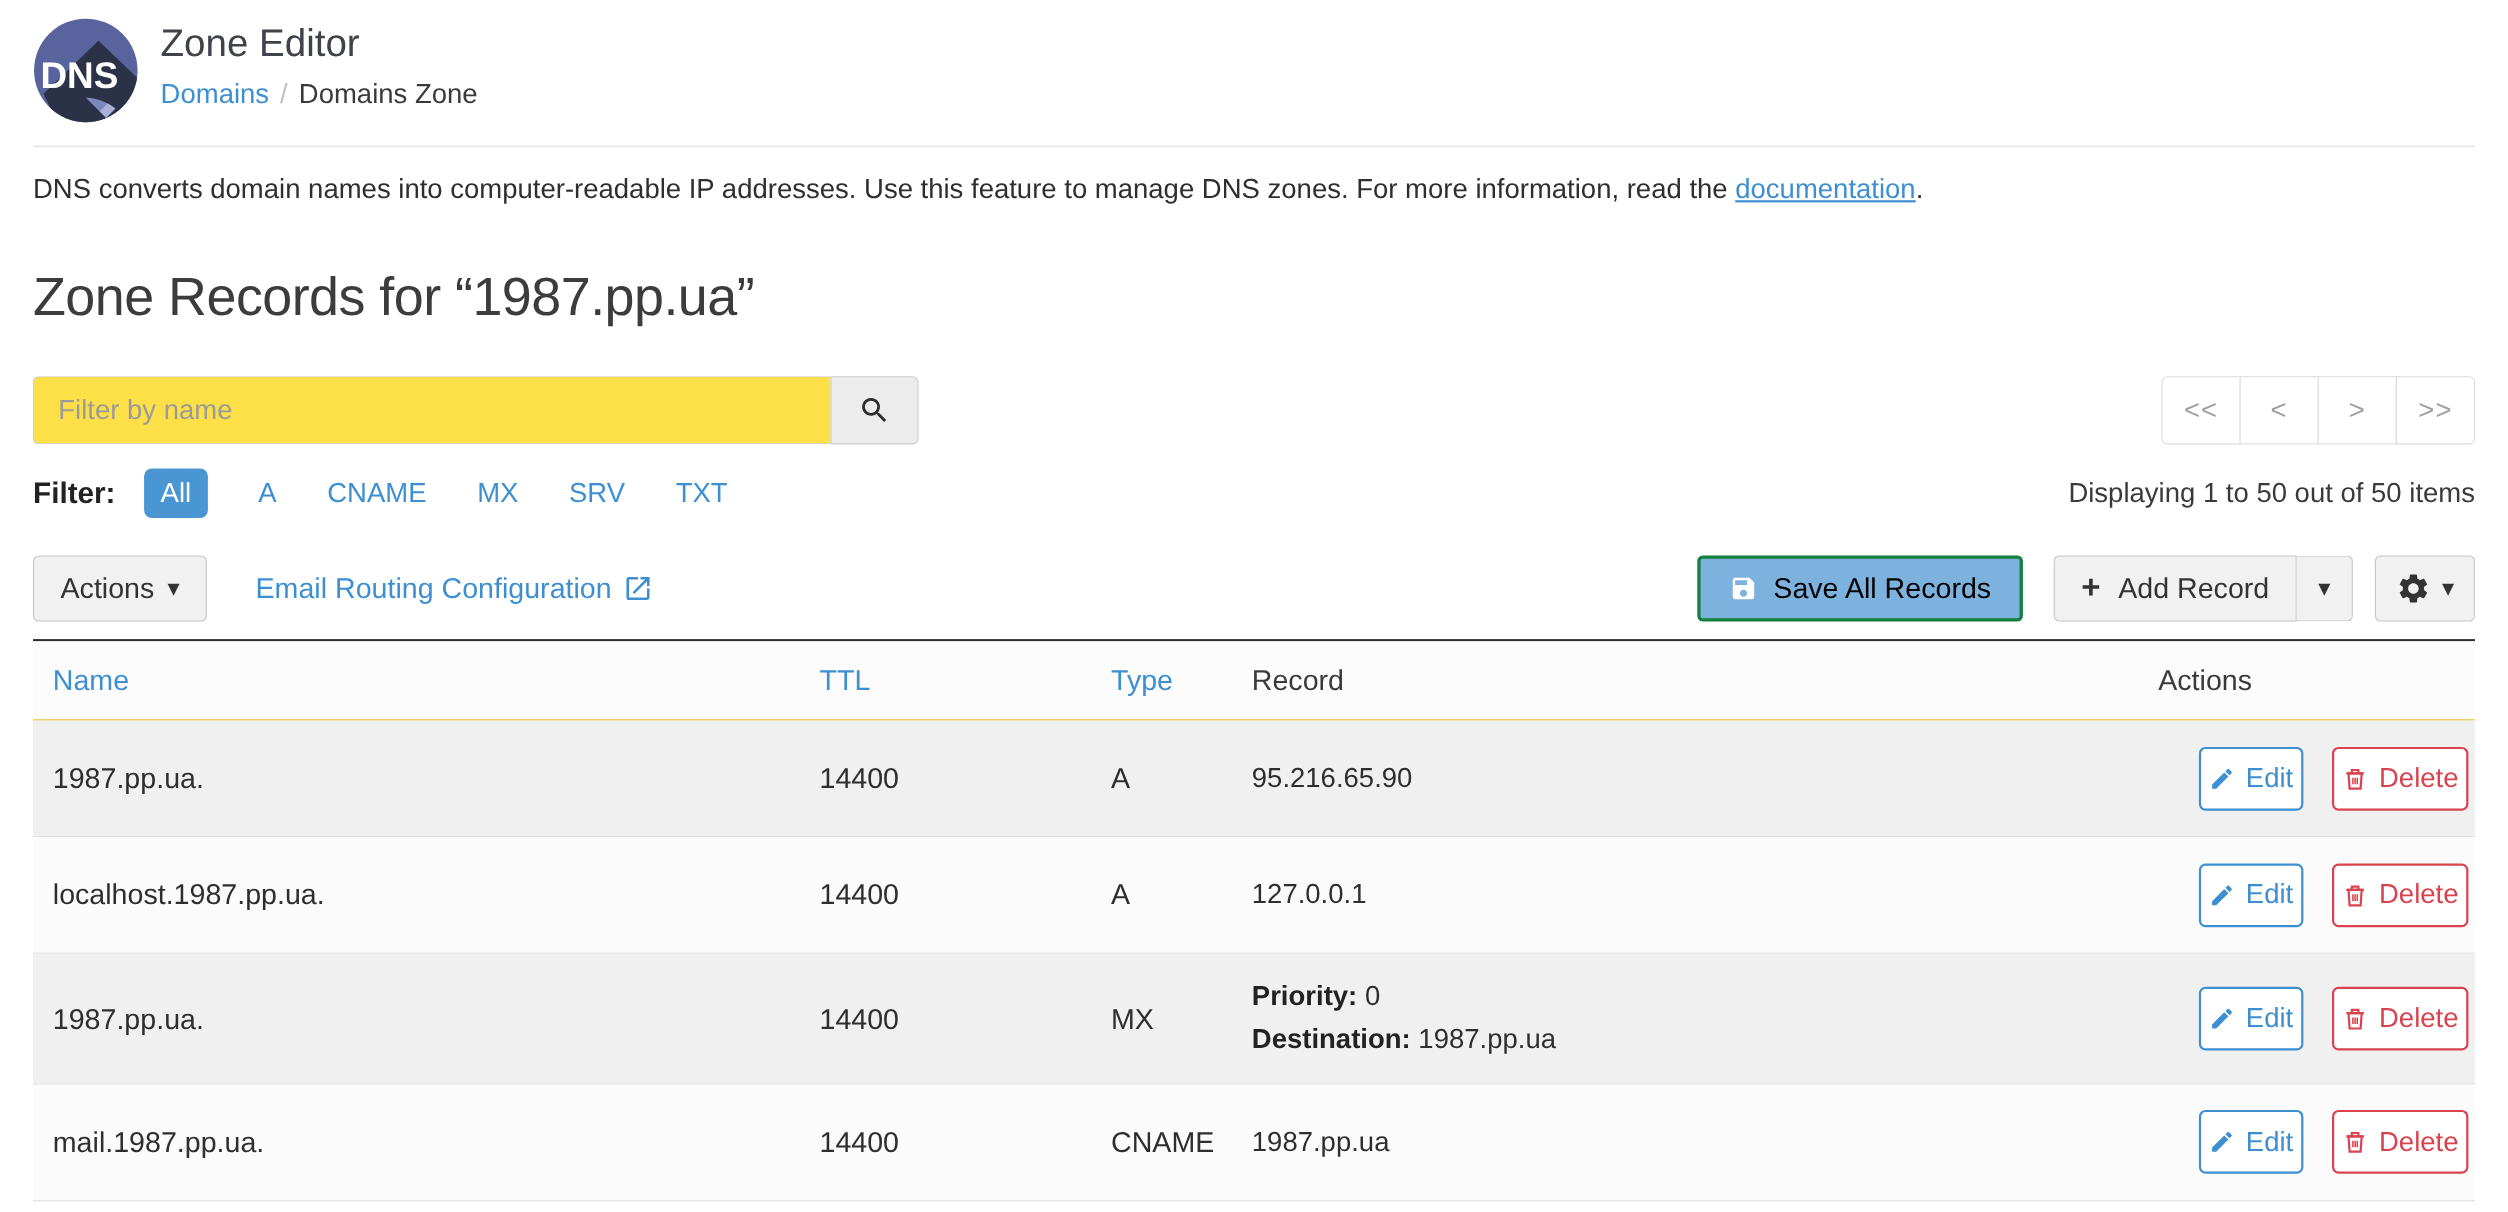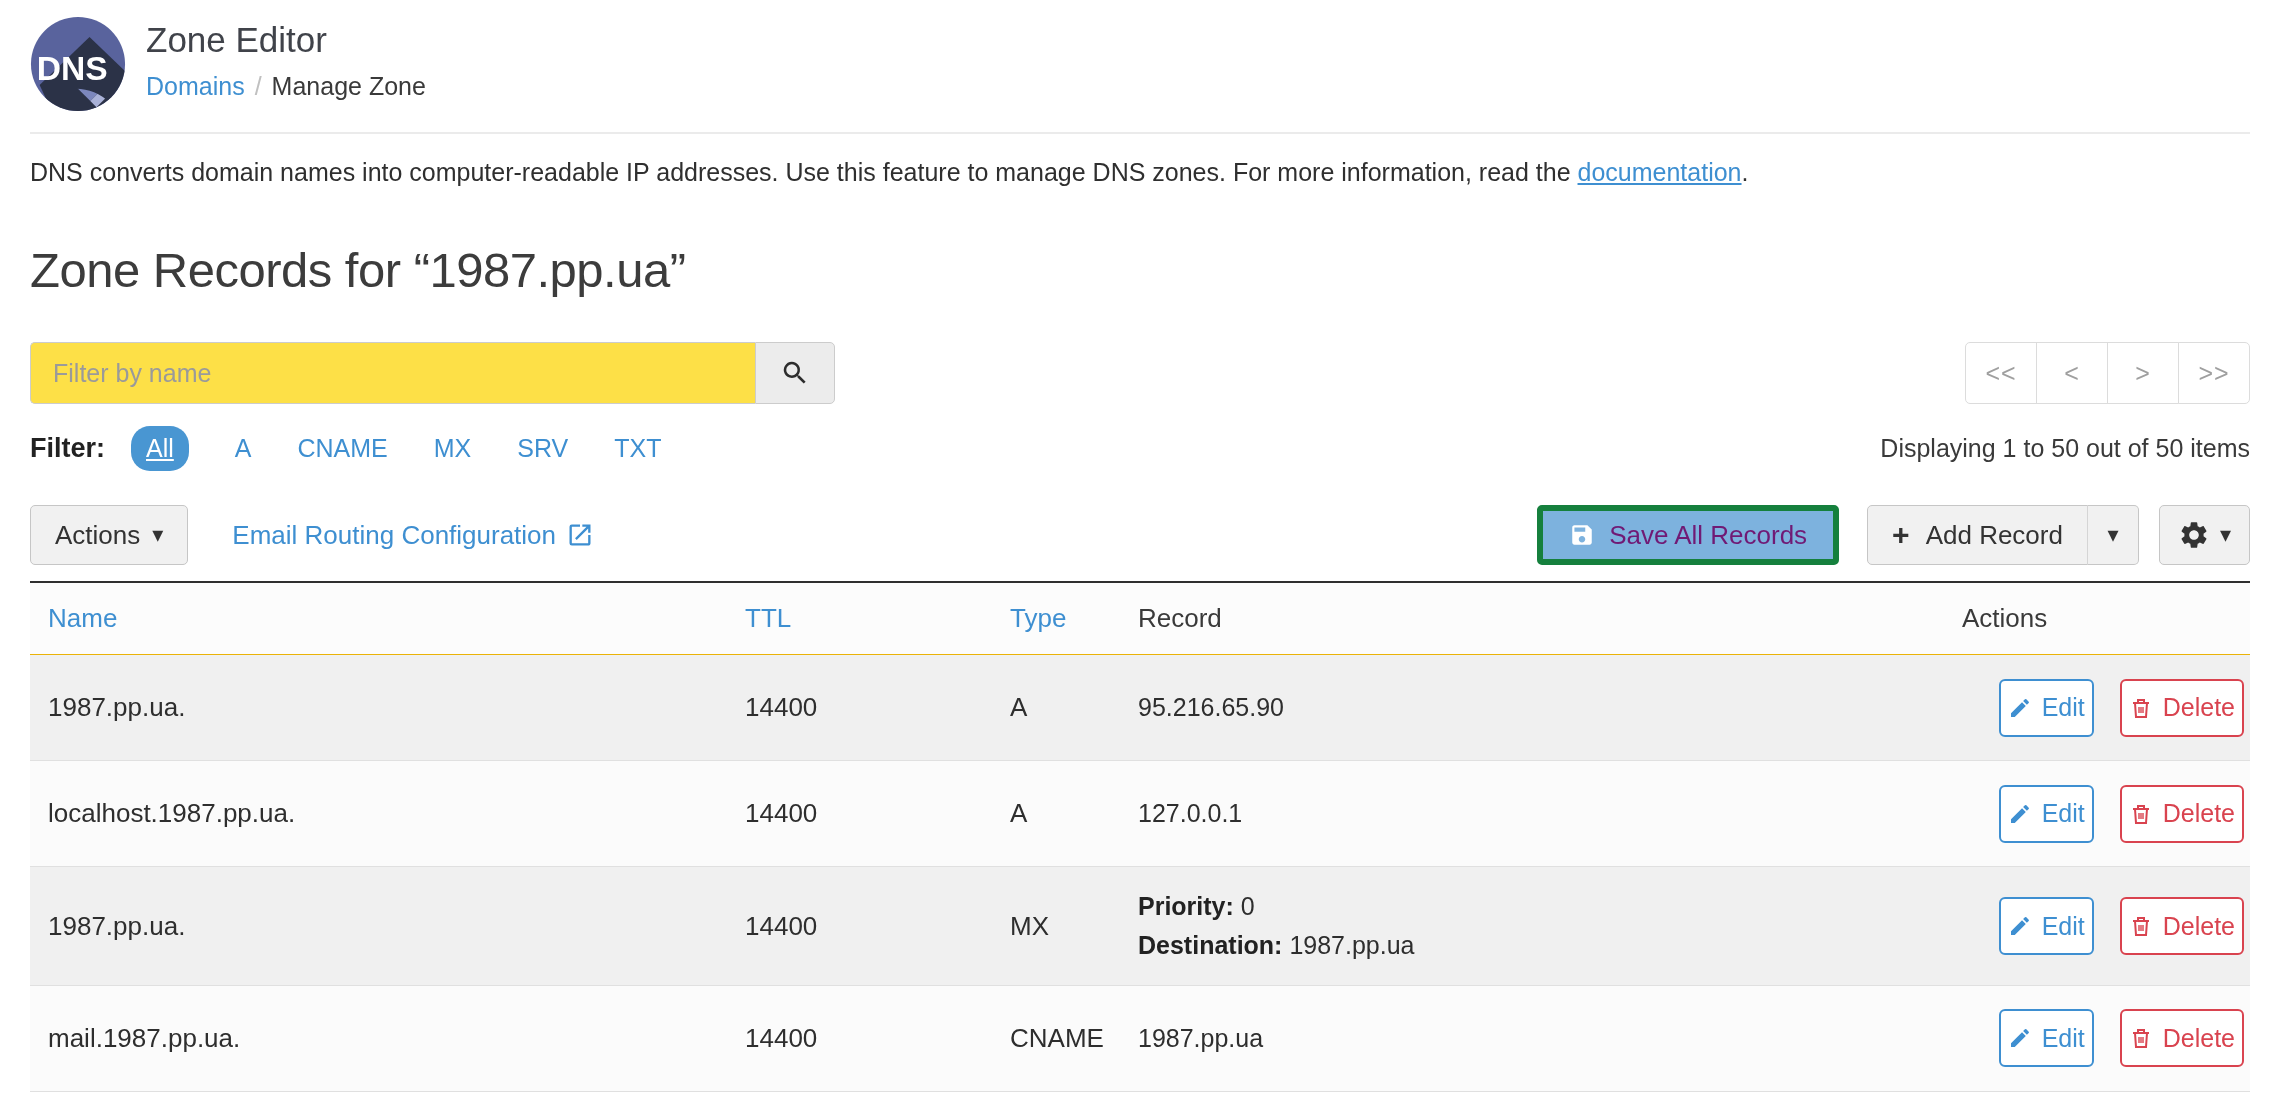--- a/index.html
+++ b/index.html
@@ -51,37 +51,37 @@
   .pg-btn:first-child { border-radius: 5px 0 0 5px; margin-left: 0; }
   .pg-btn:last-child { border-radius: 0 5px 5px 0; }
 
   
   .filter-row { margin-top: 22px; display: flex; justify-content: space-between; align-items: center; }
   .filter-left { display: flex; align-items: center; }
   .filter-label { font-size: 27px; font-weight: bold; color: #222; margin-right: 26px; }
   .filter-opts { display: flex; align-items: center; gap: 46px; }
   .filter-opt { font-size: 25px; color: #3e8fd1; text-decoration: none; cursor: pointer; background: none; border: none; font-family: "Liberation Sans", sans-serif; }
   .filter-opt.active {
-    background: #4996d2; color: #fff; border-radius: 19px; padding: 8px 15px; font-size: 25px; text-decoration: underline;
+    background: #4996d2; color: #fff; border-radius: 7px; padding: 8px 15px; font-size: 25px;
   }
   .display-status { font-size: 25px; color: #3a3a3a; }
 
   
   .toolbar-row { margin-top: 34px; display: flex; justify-content: space-between; align-items: center; }
   .toolbar-left, .toolbar-right { display: flex; align-items: center; }
   .btn-default {
     background: #f1f1f1; border: 1px solid #c6c6c6; border-radius: 5px; color: #333;
     font-size: 26px; font-family: "Liberation Sans", sans-serif; cursor: pointer;
     height: 60px; display: inline-flex; align-items: center; padding: 0 24px;
   }
   .caret { font-size: 22px; color: #333; margin-left: 12px; line-height: 1; }
   .email-link { margin-left: 44px; font-size: 26px; color: #3e8fd1; text-decoration: none; display: inline-flex; align-items: center; }
   .email-link svg { margin-left: 10px; }
   .btn-save {
-    background: #7db2de; border: 6px solid #15803d; border-radius: 5px; color: #701a75;
+    background: #7db2de; border: 3px solid #15803d; border-radius: 5px; color: #000000;
     font-size: 26px; font-family: "Liberation Sans", sans-serif; cursor: pointer;
     height: 60px; display: inline-flex; align-items: center; padding: 0 26px;
   }
   .btn-save svg { margin-right: 14px; }
   .add-group { display: flex; margin-left: 28px; }
   .add-main { border-radius: 5px 0 0 5px; }
   .add-main .plus { font-weight: bold; font-size: 30px; margin-right: 16px; line-height: 1; }
   .add-caret-btn {
     background: #f1f1f1; border: 1px solid #c6c6c6; border-left: 1px solid #d5d5d5;
     border-radius: 0 5px 5px 0; width: 52px; height: 60px; cursor: pointer;
@@ -142,21 +142,21 @@
         <g transform="translate(48,54) rotate(45)" clip-path="url(#logoclip)">
           <polygon points="0,7 13,0 13,14" fill="#e9e9f0"></polygon>
           <rect x="13" y="0" width="22" height="14" fill="#7c87bd"></rect>
           <rect x="35" y="0" width="9" height="14" fill="#aab2d8"></rect>
         </g>
       </svg>
     </div>
     <div class="header-text">
       <div class="page-title">Zone Editor</div>
       <div class="breadcrumb">
-        <a href="#">Domains</a><span class="crumb-sep">/</span><span class="crumb-current">Manage Zone</span>
+        <a href="#">Domains</a><span class="crumb-sep">/</span><span class="crumb-current">Domains Zone</span>
       </div>
     </div>
   </div>
   <div class="header-divider"></div>
 
   <p class="intro"><span>DNS converts domain names into computer-readable IP addresses. Use this feature to manage DNS zones. For more information, read the </span><a href="#">documentation</a><span>.</span></p>
 
   <h1 class="zone-heading">Zone Records for “1987.pp.ua”</h1>
 
   <div class="controls-row">

